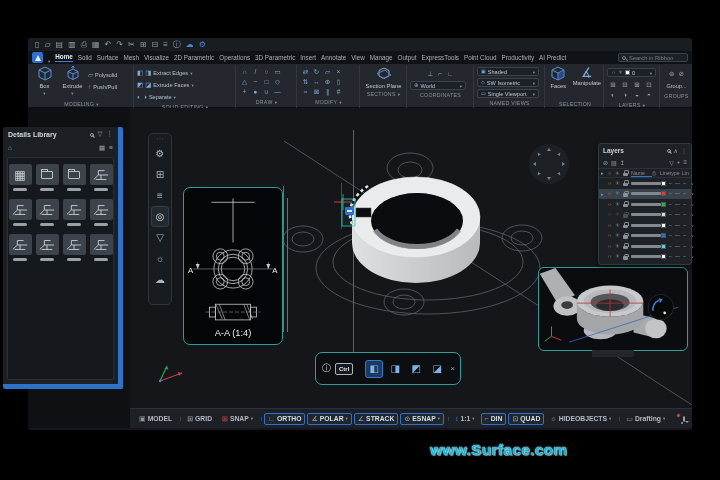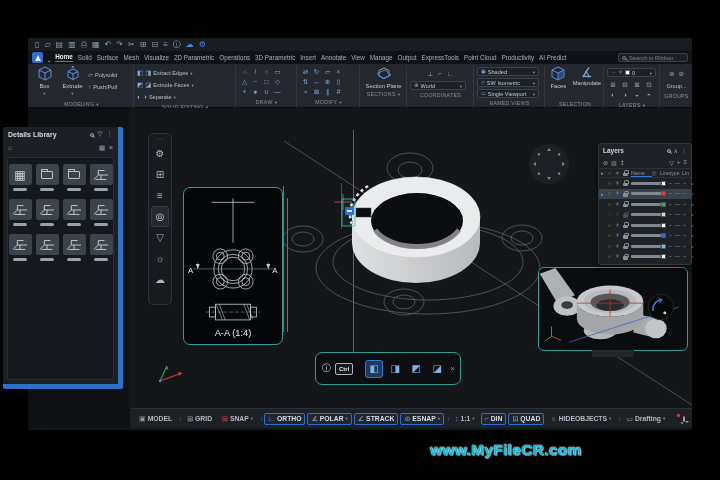--- a/index.html
+++ b/index.html
@@ -890,14 +890,14 @@
     <span style="display:flex;gap:3px;">
 
     <span class="hb-mode active">◧</span>
         <span class="hb-mode">◨</span>
         <span class="hb-mode">◩</span>
         <span class="hb-mode">◪</span>
       </span>
     <span class="hb-close">×</span>
   </div>
 
-  <div class="watermark">www.MyFileCR.com</div>
+  <div class="watermark">www.Surface.com</div>
 </div>
 
 </body></html>

